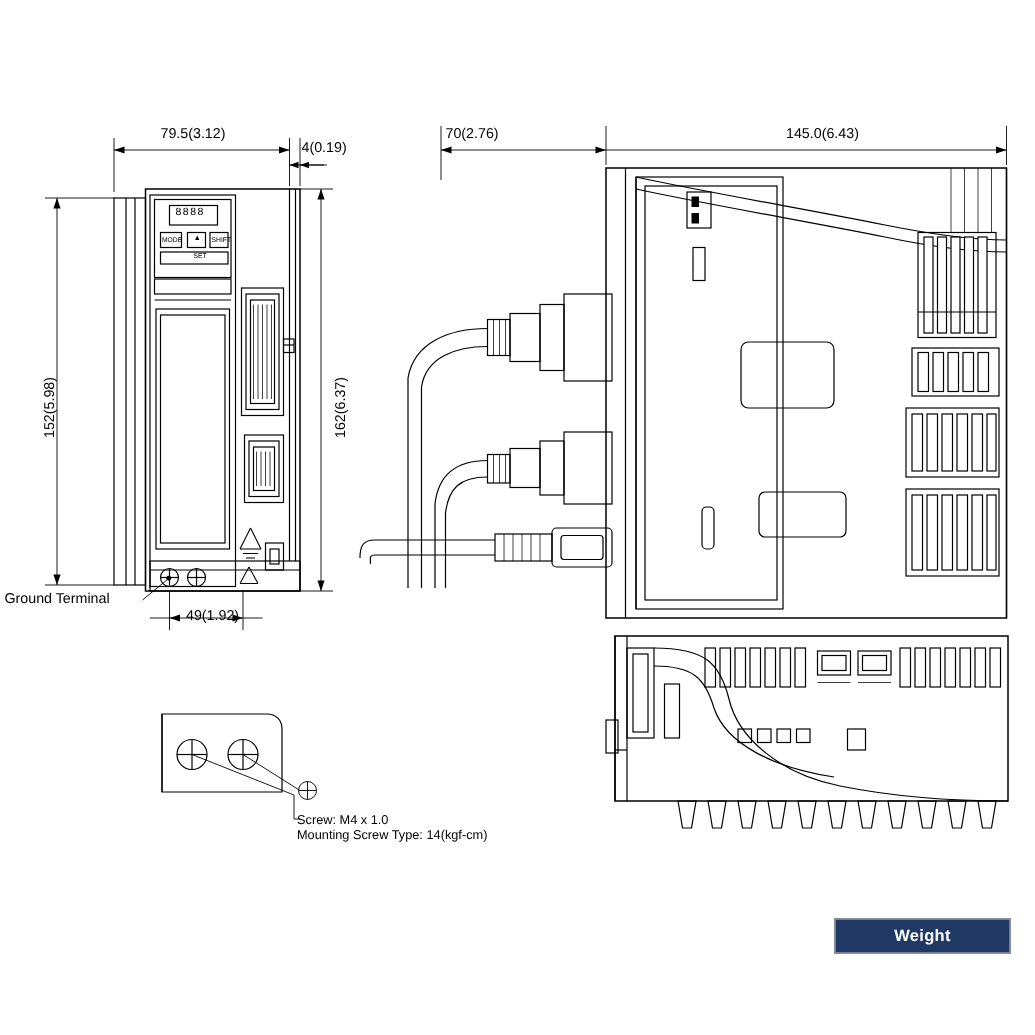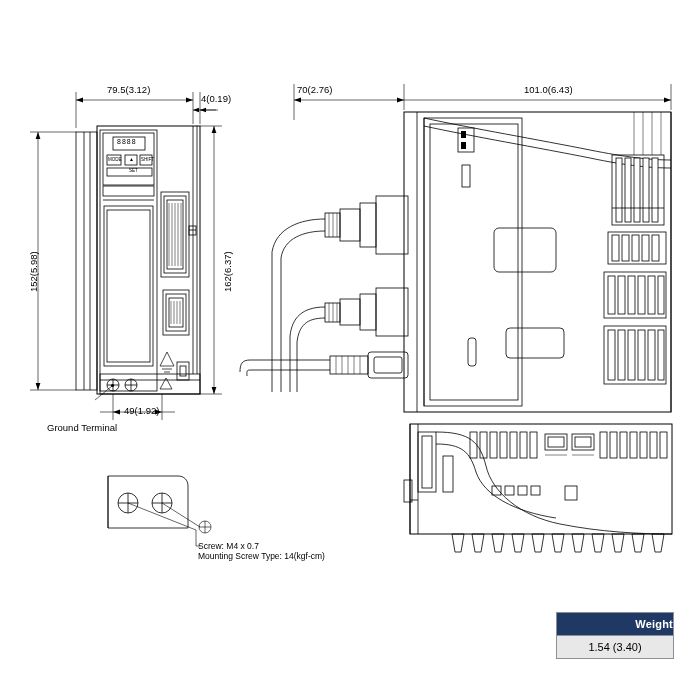--- a/index.html
+++ b/index.html
@@ -31,21 +31,21 @@
     left:556px;top:612px;
     width:118px;
     border:1px solid #8a8f99;
     box-sizing:border-box;
   }
   .wtable .hdr{
     background:#1f3864;
     color:#fff;
     font-size:11px;
     font-weight:bold;
-    text-align:right;
+    text-align:center;
     padding:5px 0 5px 0;
     letter-spacing:0.2px;
   }
   .wtable .val{
     background:#e8e8e8;
     color:#000;
     font-size:11px;
     text-align:center;
     padding:5px 0 5px 0;
     border-top:1px solid #8a8f99;
@@ -378,36 +378,35 @@
         <line x1="196" y1="546" x2="200" y2="546"></line>
       </g>
     </g>
 
   </g>
 </svg>
 
 <div class="lbl" style="left:107px;top:84px;">79.5(3.12)</div>
 <div class="lbl" style="left:201px;top:93px;">4(0.19)</div>
 <div class="lbl" style="left:297px;top:84px;">70(2.76)</div>
-<div class="lbl" style="left:524px;top:84px;">101.0(6.43)</div>
+<div class="lbl" style="left:524px;top:84px;">145.0(6.43)</div>
 
 <div class="lbl vert" style="left:28px;top:292px;">152(5.98)</div>
 <div class="lbl vert" style="left:222px;top:292px;">162(6.37)</div>
 
 <div class="lbl" style="left:124px;top:405px;">49(1.92)</div>
 
-<div class="lbl" style="left:3px;top:422px;margin-left:44px;">Ground Terminal</div>
-
-<div class="lbl small" style="left:198px;top:541px;">Screw: M4 x 0.7</div>
+<div class="lbl" style="left:3px;top:394px;">Ground Terminal</div>
+
+<div class="lbl small" style="left:198px;top:541px;">Screw: M4 x 1.0</div>
 <div class="lbl small" style="left:198px;top:551px;">Mounting Screw Type: 14(kgf-cm)</div>
 
 <div class="lbl" style="left:117px;top:138px;font-size:7px;letter-spacing:1px;">8888</div>
 <div class="lbl" style="left:108px;top:157px;font-size:4.5px;">MODE</div>
 <div class="lbl" style="left:129px;top:156px;font-size:5px;">▲</div>
 <div class="lbl" style="left:141px;top:157px;font-size:4.5px;">SHIFT</div>
 <div class="lbl" style="left:129px;top:168px;font-size:4.5px;">SET</div>
 
 <div class="wtable">
   <div class="hdr">Weight</div>
-  <div class="val">1.54 (3.40)</div>
 </div>
 
 </div>
 
 </body></html>

